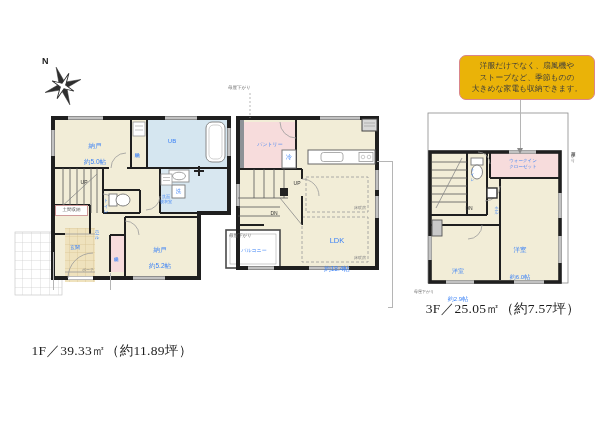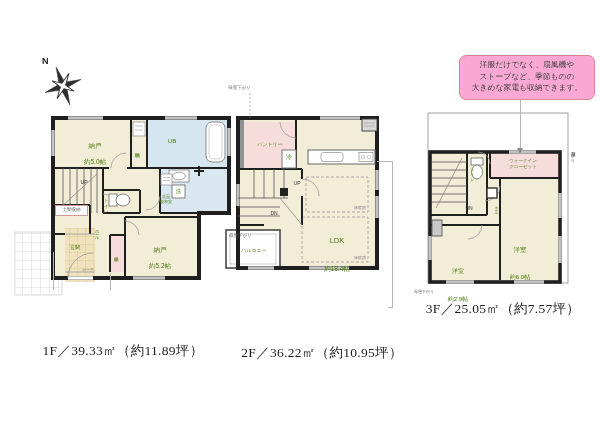--- a/index.html
+++ b/index.html
@@ -1,24 +1,24 @@
 <!DOCTYPE html>
 <html><head>
 <meta charset="utf-8">
 <style>
   html,body{margin:0;padding:0;background:#fff;}
   #canvas{position:relative;width:600px;height:424px;background:#ffffff;overflow:hidden;
           font-family:"Liberation Sans",sans-serif;}
-  .lbl{position:absolute;font-family:"Liberation Sans",sans-serif;color:#4d7c0f;
+  .lbl{position:absolute;font-family:"Liberation Sans",sans-serif;color:#3b82f6;
        line-height:1.25;white-space:pre-line;text-align:center;}
   .vert{writing-mode:vertical-rl;text-orientation:upright;letter-spacing:0.5px;}
   .cap{position:absolute;font-family:"Liberation Serif",serif;font-size:13.5px;color:#1c1c1c;
        text-align:center;letter-spacing:0.3px;white-space:nowrap;}
-  .bubble{position:absolute;background:#f9a8d4;border:1.3px solid #d9858b;border-radius:7px;
-          font-family:Liberation Mono, monospace;color:#3c3c3c;text-align:center;
+  .bubble{position:absolute;background:#eab308;border:1.3px solid #d9858b;border-radius:7px;
+          font-family:Liberation Sans, sans-serif;color:#3c3c3c;text-align:center;
           white-space:pre-line;padding:4px 2px;line-height:1.5;z-index:6;}
   .hline,.vline{position:absolute;background:#b5b5b5;z-index:5;}
   .hline{height:1px;}
   .vline{width:1px;}
   .tag{position:absolute;background:#fff;border:0.8px solid #cf9a9a;color:#555;
        font-size:4.5px;text-align:center;line-height:8px;z-index:4;
        font-family:"Liberation Sans",sans-serif;white-space:nowrap;}
   svg{position:absolute;}
   .arrow-down{position:absolute;width:0;height:0;border-left:3.5px solid transparent;
        border-right:3.5px solid transparent;border-top:6px solid #8a8a8a;z-index:6;}
@@ -347,17 +347,16 @@
   <div class="hline" style="left:377px;top:161px;width:16px;"></div>
   <div class="vline" style="left:392px;top:161px;height:146px;"></div>
   <div class="hline" style="left:388px;top:307px;width:5px;"></div>
   <div class="vline" style="left:520px;top:100px;height:48px;"></div>
   <div class="arrow-down" style="left:517px;top:148px;"></div>
 
   <div class="bubble" style="left:459px;top:55px;width:130px;font-size:7.8px;">洋服だけでなく、扇風機や
 ストーブなど、季節ものの
 大きめな家電も収納できます。</div>
 
-  <div class="cap" style="left:28px;top:342px;width:190px;">1F／39.33㎡（約11.89坪）</div>
-  <div class="cap" style="left:222px;top:344px;width:200px;">2F／36.22㎡（約10.95坪）</div>
+  <div class="cap" style="left:17px;top:342px;width:190px;">1F／39.33㎡（約11.89坪）</div>
   <div class="cap" style="left:403px;top:300px;width:200px;">3F／25.05㎡（約7.57坪）</div>
 
 </div>
 
 </body></html>

